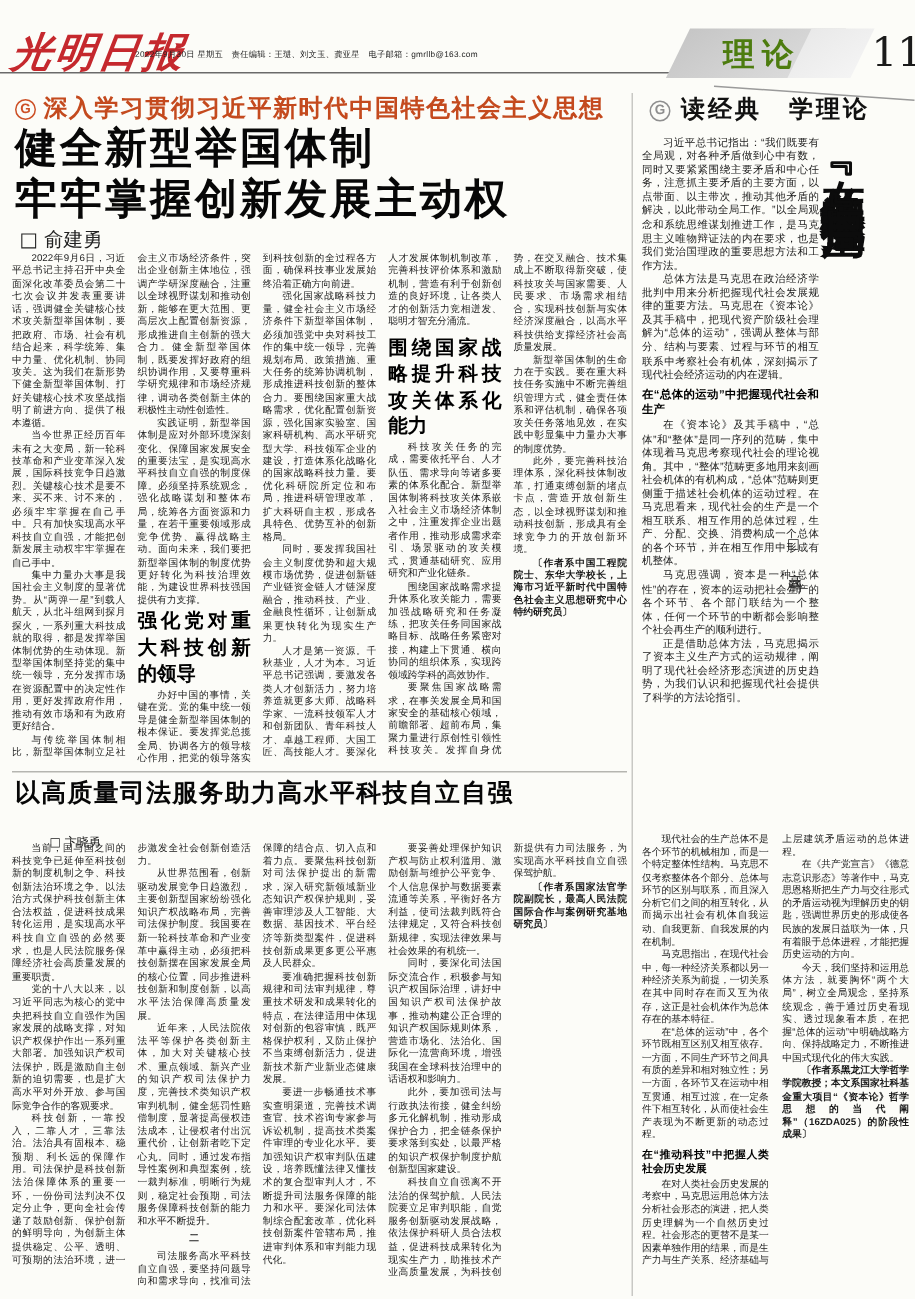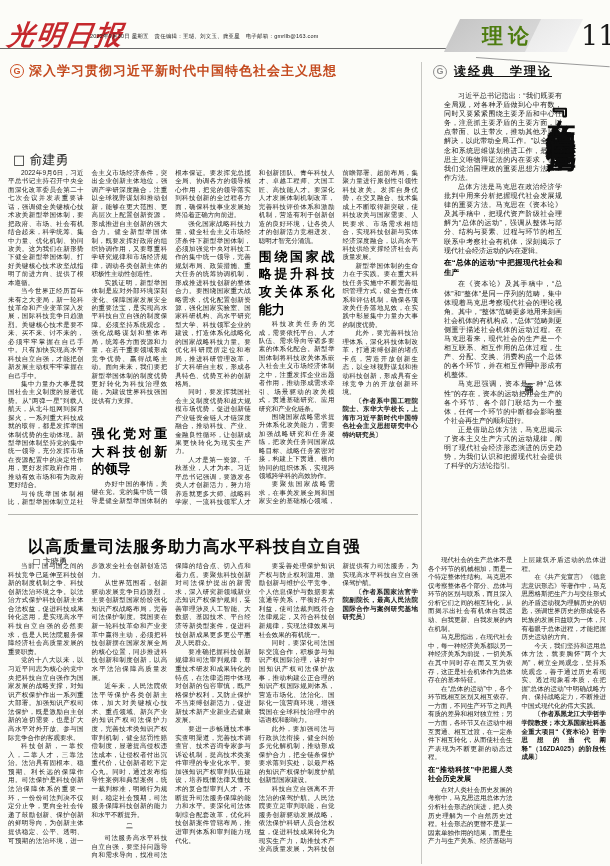--- a/index.html
+++ b/index.html
@@ -26,47 +26,47 @@
   
   .v-rule{position:absolute;left:421px;top:62px;width:1px;height:802px;background:#c8c8c4;}
   .h-divider{position:absolute;left:8px;top:514px;width:410px;height:1px;background:#b5b5b0;}
 
   
   .kicker{position:absolute;left:10px;top:62px;display:flex;align-items:center;gap:5px;}
   .g-logo{display:inline-flex;align-items:center;justify-content:center;width:12px;height:12px;
           border-radius:50%;font-weight:bold;font-size:9px;line-height:1;}
   .g-red{border:1.6px solid #cd5026;color:#cd5026;}
   .g-gray{border:1.6px solid #8f8f8f;color:#8f8f8f;}
-  .kicker-text{font-size:13px;font-weight:bold;color:#c44a1e;letter-spacing:1px;}
+  .kicker-text{font-size:16px;font-weight:bold;color:#c44a1e;letter-spacing:1px;}
 
   
   .headline{position:absolute;left:10px;top:82px;margin:0;font-size:28px;font-weight:900;
             color:#070707;line-height:1.2;letter-spacing:2px;font-family:"Liberation Sans",sans-serif;}
   .main-byline{position:absolute;left:13px;top:151px;font-size:13px;
                font-family:"DejaVu Serif",serif;color:#222;}
   .body-cols{text-align:justify;overflow:hidden;column-fill:auto;}
   .body-cols p{margin:0;text-indent:2em;}
   .body-cols .sub{font-weight:bold;text-indent:0;margin:3px 0 2px 0;color:#000;}
   .body-cols .bio{font-weight:bold;}
   .body-cols .sec-mark{text-align:center;text-indent:0;font-weight:bold;margin:3px 0;}
   .main-body{position:absolute;left:8px;top:169px;width:410px;height:343px;
              column-count:5;column-gap:8px;font-size:6.5px;line-height:1.3;}
   .main-body .sub{font-size:13px;line-height:1.35;}
 
   
-  .headline2{position:absolute;left:10px;top:518px;margin:18px;font-size:16.5px;font-weight:900;
+  .headline2{position:absolute;left:10px;top:518px;margin:0;font-size:16.5px;font-weight:900;
              color:#070707;letter-spacing:1px;white-space:nowrap;}
   .byline2{position:absolute;left:13px;top:556px;font-size:8px;font-family:"DejaVu Serif",serif;margin-left:20px;}
   .bottom-body{position:absolute;left:8px;top:562px;width:410px;height:300px;
                column-count:5;column-gap:8px;font-size:6.5px;line-height:1.32;}
 
   
   .right-header{position:absolute;left:433px;top:63px;display:flex;align-items:center;gap:7px;}
-  .right-header-text{font-size:12px;font-weight:bold;color:#111;letter-spacing:2px;text-decoration:underline;}
-  .right-lead{position:absolute;left:444px;top:91px;width:118px;height:458px;
+  .right-header-text{font-size:16px;font-weight:bold;color:#111;letter-spacing:2px;}
+  .right-lead{position:absolute;left:428px;top:91px;width:118px;height:458px;
               font-size:7px;line-height:1.3;text-align:justify;overflow:hidden;}
   .right-lead p{margin:0;text-indent:2em;}
   .right-lead .sub{font-weight:bold;text-indent:0;margin:3px 0 2px 0;font-size:7.6px;}
   .vertical-title{position:absolute;left:546px;top:96px;height:462px;
                   writing-mode:vertical-rl;font-family:"DejaVu Serif",serif;font-weight:bold;
                   font-size:30px;letter-spacing:2px;color:#0c0c0c;line-height:1;}
   .vertical-byline{position:absolute;left:522px;top:358px;writing-mode:vertical-rl;
                    font-size:9px;font-family:"DejaVu Serif",serif;color:#222;letter-spacing:2px;}
   .right-lower{position:absolute;left:428px;top:556px;width:178px;height:306px;
                column-count:2;column-gap:9px;font-size:6.5px;line-height:1.32;}
@@ -87,28 +87,32 @@
   <div class="badge-tail"></div>
 
   <div class="v-rule"></div>
   <div class="h-divider"></div>
 
   <div class="kicker">
     <span class="g-logo g-red">G</span>
     <span class="kicker-text">深入学习贯彻习近平新时代中国特色社会主义思想</span>
   </div>
 
+  <h1 class="headline">
+    <div>健全新型举国体制</div>
+    <div>牢牢掌握创新发展主动权</div>
+  </h1>
   <div class="main-byline">□ 俞建勇</div>
   <div class="main-body body-cols">
       <p class="para">2022年9月6日，习近平总书记主持召开中央全面深化改革委员会第二十七次会议并发表重要讲话，强调健全关键核心技术攻关新型举国体制，要把政府、市场、社会有机结合起来，科学统筹、集中力量、优化机制、协同攻关。这为我们在新形势下健全新型举国体制、打好关键核心技术攻坚战指明了前进方向、提供了根本遵循。</p>
       <p class="para">当今世界正经历百年未有之大变局，新一轮科技革命和产业变革深入发展，国际科技竞争日趋激烈。关键核心技术是要不来、买不来、讨不来的，必须牢牢掌握在自己手中。只有加快实现高水平科技自立自强，才能把创新发展主动权牢牢掌握在自己手中。</p>
       <p class="para">集中力量办大事是我国社会主义制度的显著优势。从“两弹一星”到载人航天，从北斗组网到探月探火，一系列重大科技成就的取得，都是发挥举国体制优势的生动体现。新型举国体制坚持党的集中统一领导，充分发挥市场在资源配置中的决定性作用，更好发挥政府作用，推动有效市场和有为政府更好结合。</p>
       <p class="para">与传统举国体制相比，新型举国体制立足社会主义市场经济条件，突出企业创新主体地位，强调产学研深度融合，注重以全球视野谋划和推动创新，能够在更大范围、更高层次上配置创新资源，形成推进自主创新的强大合力。健全新型举国体制，既要发挥好政府的组织协调作用，又要尊重科学研究规律和市场经济规律，调动各类创新主体的积极性主动性创造性。</p>
       <p class="para">实践证明，新型举国体制是应对外部环境深刻变化、保障国家发展安全的重要法宝，是实现高水平科技自立自强的制度保障。必须坚持系统观念，强化战略谋划和整体布局，统筹各方面资源和力量，在若干重要领域形成竞争优势、赢得战略主动。面向未来，我们要把新型举国体制的制度优势更好转化为科技治理效能，为建设世界科技强国提供有力支撑。</p>
-      <h4 class="sub" style="margin: 20px 0px 2px;">强化党对重大科技创新的领导</h4>
+      <h4 class="sub" style="margin: 0 0px 2px;">强化党对重大科技创新的领导</h4>
       <p class="para">办好中国的事情，关键在党。党的集中统一领导是健全新型举国体制的根本保证。要发挥党总揽全局、协调各方的领导核心作用，把党的领导落实到科技创新的全过程各方面，确保科技事业发展始终沿着正确方向前进。</p>
       <p class="para">强化国家战略科技力量，健全社会主义市场经济条件下新型举国体制，必须加强党中央对科技工作的集中统一领导，完善规划布局、政策措施、重大任务的统筹协调机制，形成推进科技创新的整体合力。要围绕国家重大战略需求，优化配置创新资源，强化国家实验室、国家科研机构、高水平研究型大学、科技领军企业的建设，打造体系化战略化的国家战略科技力量。要优化科研院所定位和布局，推进科研管理改革，扩大科研自主权，形成各具特色、优势互补的创新格局。</p>
       <p class="para">同时，要发挥我国社会主义制度优势和超大规模市场优势，促进创新链产业链资金链人才链深度融合，推动科技、产业、金融良性循环，让创新成果更快转化为现实生产力。</p>
       <p class="para">人才是第一资源。千秋基业，人才为本。习近平总书记强调，要激发各类人才创新活力，努力培养造就更多大师、战略科学家、一流科技领军人才和创新团队、青年科技人才、卓越工程师、大国工匠、高技能人才。要深化人才发展体制机制改革，完善科技评价体系和激励机制，营造有利于创新创造的良好环境，让各类人才的创新活力竞相迸发、聪明才智充分涌流。</p>
       <h4 class="sub" style="margin: 3px 0px 2px;">围绕国家战略提升科技攻关体系化能力</h4>
       <p class="para">科技攻关任务的完成，需要依托平台、人才队伍、需求导向等诸多要素的体系化配合。新型举国体制将科技攻关体系嵌入社会主义市场经济体制之中，注重发挥企业出题者作用，推动形成需求牵引、场景驱动的攻关模式，贯通基础研究、应用研究和产业化链条。</p>
       <p class="para">围绕国家战略需求提升体系化攻关能力，需要加强战略研究和任务凝练，把攻关任务同国家战略目标、战略任务紧密对接，构建上下贯通、横向协同的组织体系，实现跨领域跨学科的高效协作。</p>
       <p class="para">要聚焦国家战略需求，在事关发展全局和国家安全的基础核心领域，前瞻部署、超前布局，集聚力量进行原创性引领性科技攻关。发挥自身优势，在交叉融合、技术集成上不断取得新突破，使科技攻关与国家需要、人民要求、市场需求相结合，实现科技创新与实体经济深度融合，以高水平科技供给支撑经济社会高质量发展。</p>
       <p class="para">新型举国体制的生命力在于实践。要在重大科技任务实施中不断完善组织管理方式，健全责任体系和评估机制，确保各项攻关任务落地见效，在实践中彰显集中力量办大事的制度优势。</p>
       <p class="para">此外，要完善科技治理体系，深化科技体制改革，打通束缚创新的堵点卡点，营造开放创新生态，以全球视野谋划和推动科技创新，形成具有全球竞争力的开放创新环境。</p>

